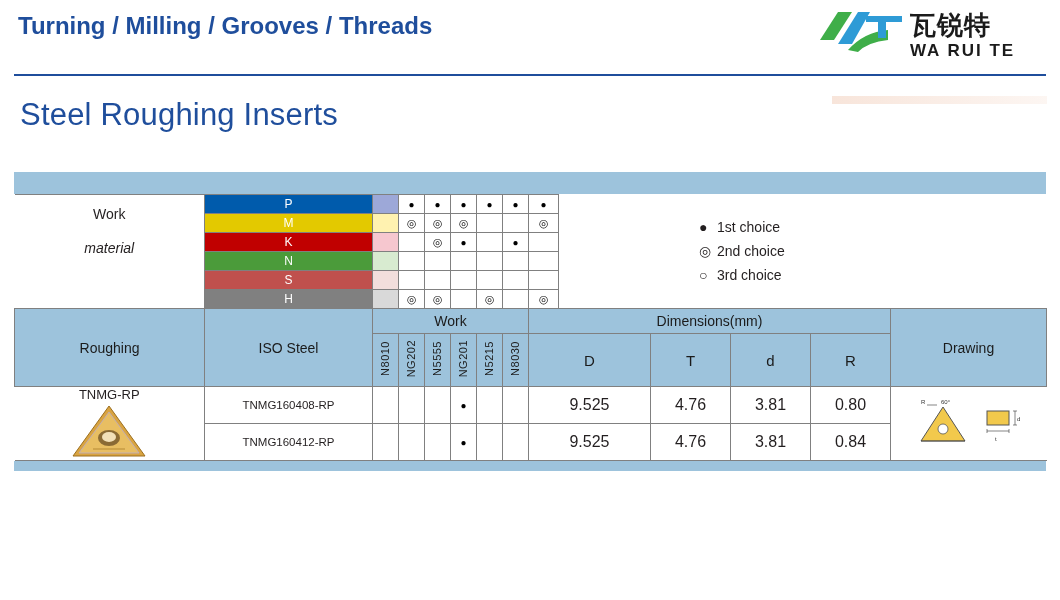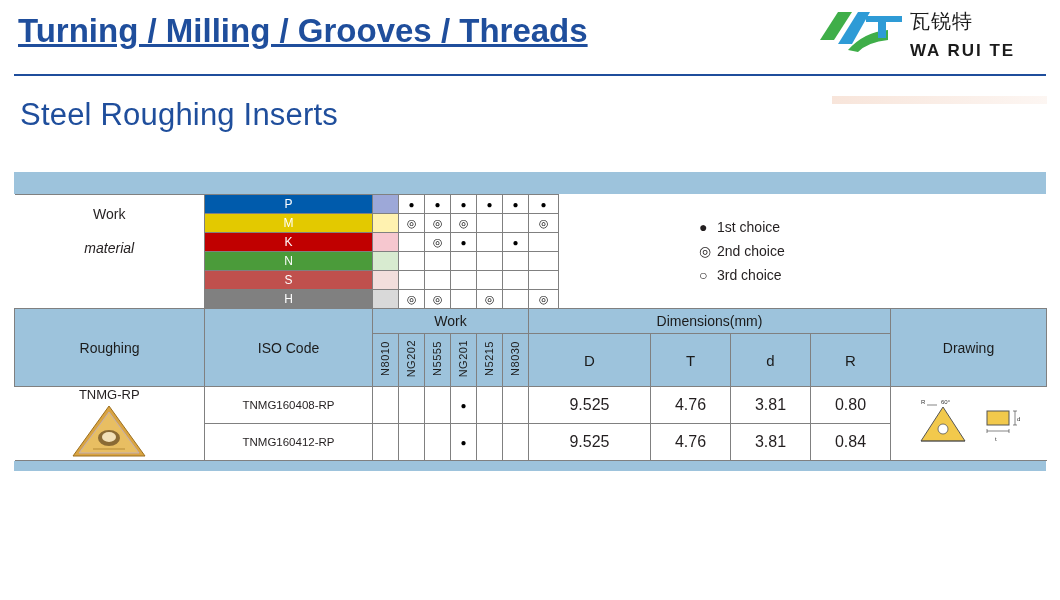--- a/index.html
+++ b/index.html
@@ -18,26 +18,25 @@
   
   .header {
     position: absolute;
     left: 0; top: 0;
     width: 1060px;
     height: 78px;
   }
   .header-title {
     position: absolute;
     left: 18px; top: 12px;
-    font-size: 33px;
+    font-size: 24px;
     font-weight: bold;
     color: #1F4E9C;
     letter-spacing: 0px;
     white-space: nowrap;
-    text-decoration: underline;
   }
   .header-rule {
     position: absolute;
     left: 14px; top: 74px;
     width: 1032px;
     height: 2px;
     background: #1F4E9C;
   }
 
   
@@ -48,22 +47,22 @@
     height: 58px;
   }
   .logo-mark {
     position: absolute;
     left: 0; top: 2px;
     width: 86px; height: 44px;
   }
   .logo-cn {
     position: absolute;
     left: 92px; top: 0px;
-    font-size: 20px;
-    font-weight: normal;
+    font-size: 26px;
+    font-weight: bold;
     color: #1b1b1b;
     letter-spacing: 1px;
     white-space: nowrap;
   }
   .logo-en {
     position: absolute;
     left: 92px; top: 33px;
     font-size: 17px;
     font-weight: bold;
     color: #1b1b1b;
@@ -343,21 +342,21 @@
       <td class="dot2"></td>
       <td class="dot2"></td>
       <td></td>
       <td class="dot2"></td>
       <td></td>
       <td class="dot2"></td>
     </tr>
 
     <tr class="hdr">
       <td class="hdr-tall" rowspan="2">Roughing</td>
-      <td class="hdr-tall" rowspan="2">ISO Code</td>
+      <td class="hdr-tall" rowspan="2">ISO Steel</td>
       <td class="hdr" colspan="6">Work</td>
       <td class="hdr" colspan="5">Dimensions(mm)</td>
       <td class="hdr-tall" rowspan="2">Drawing</td>
     </tr>
     <tr>
       <td class="hdr-tall" style="height:52px"><span class="vert">N8010</span></td>
       <td class="hdr-tall"><span class="vert">NG202</span></td>
       <td class="hdr-tall"><span class="vert">N5555</span></td>
       <td class="hdr-tall"><span class="vert">NG201</span></td>
       <td class="hdr-tall"><span class="vert">N5215</span></td>

